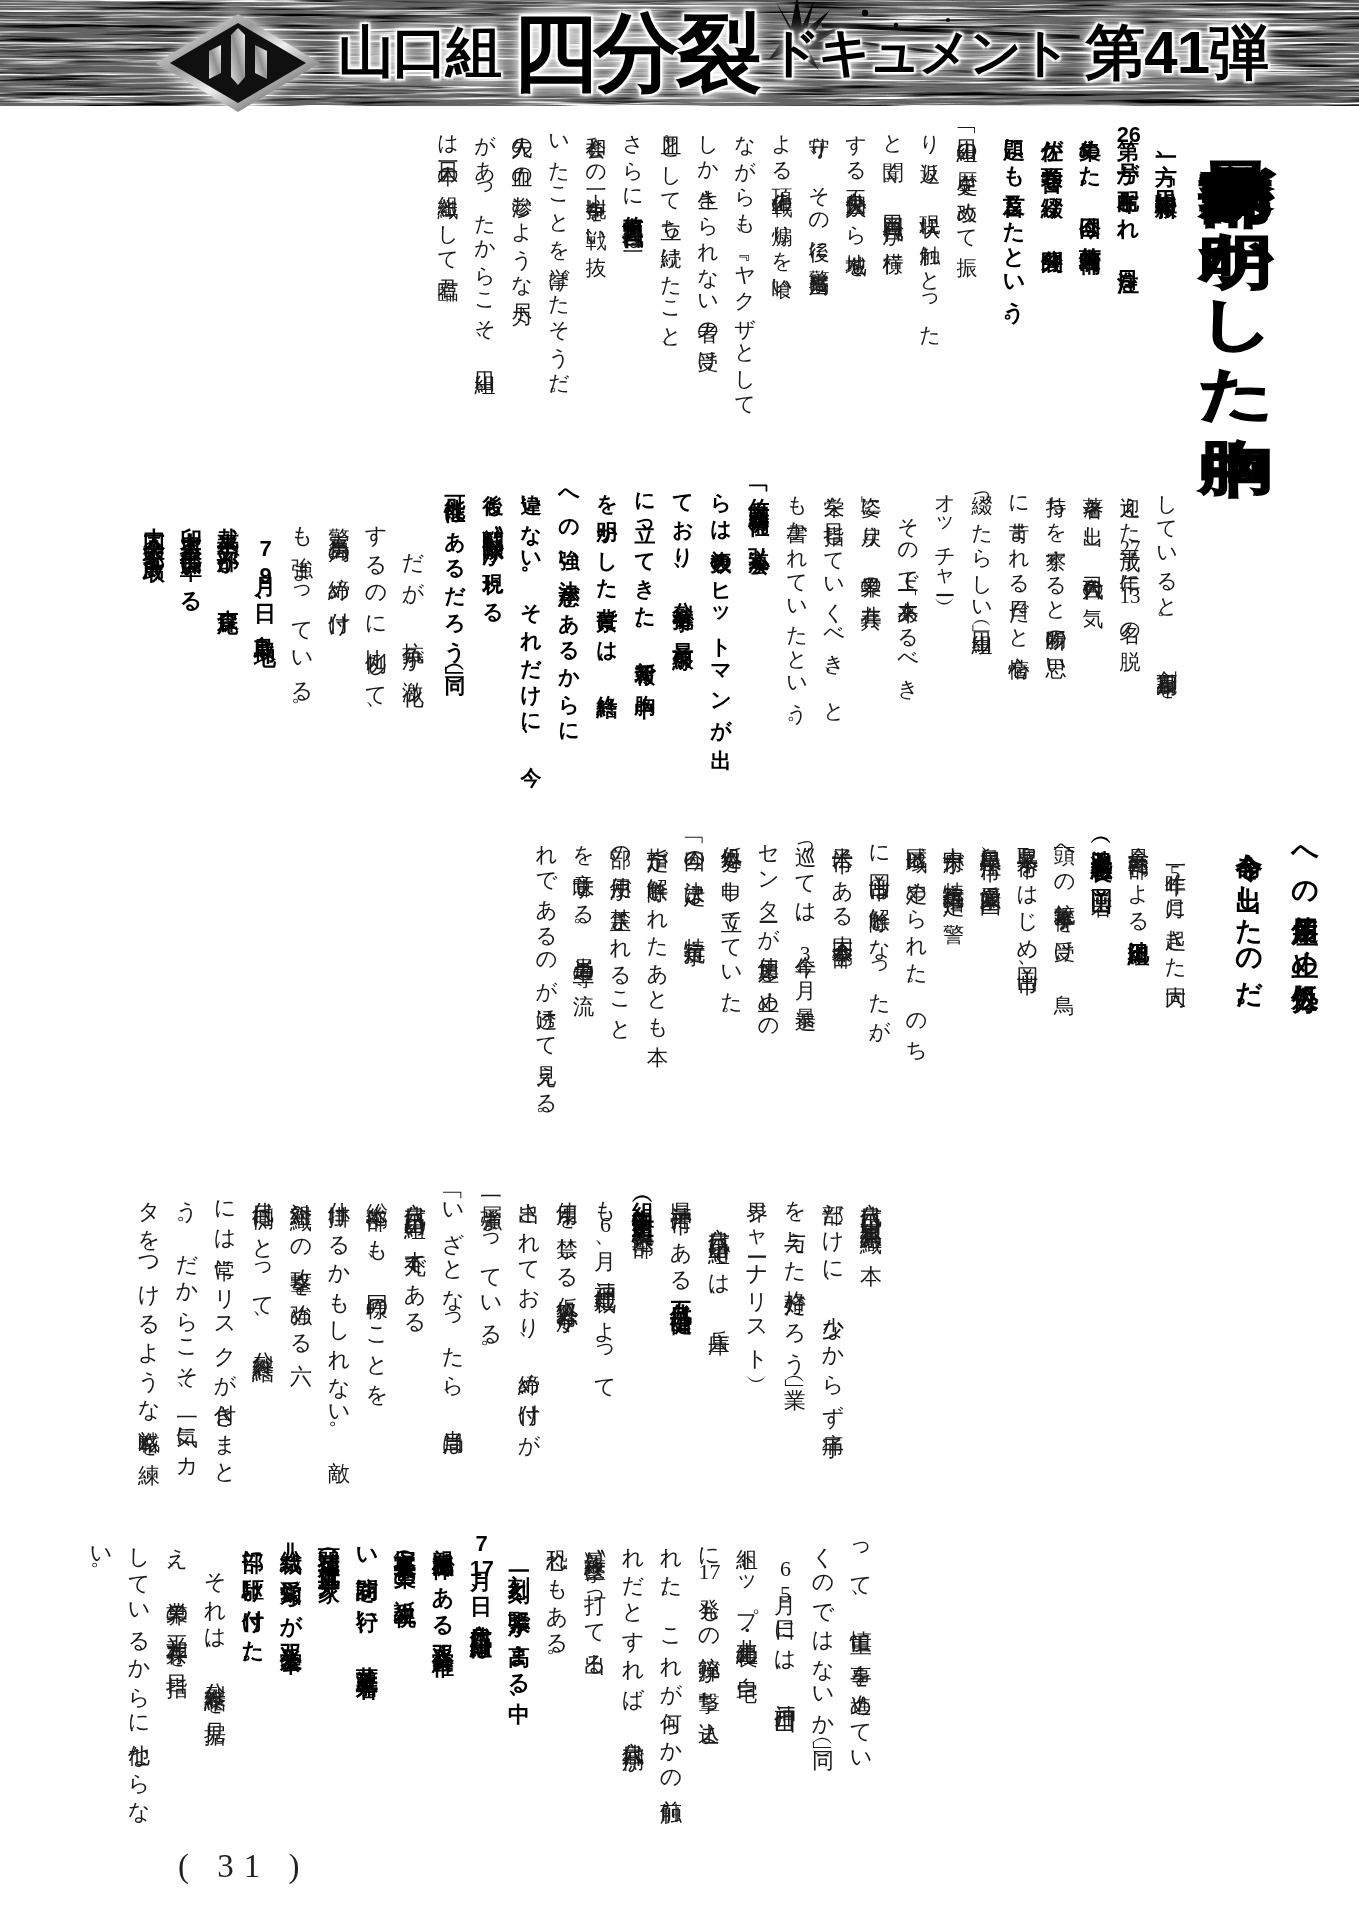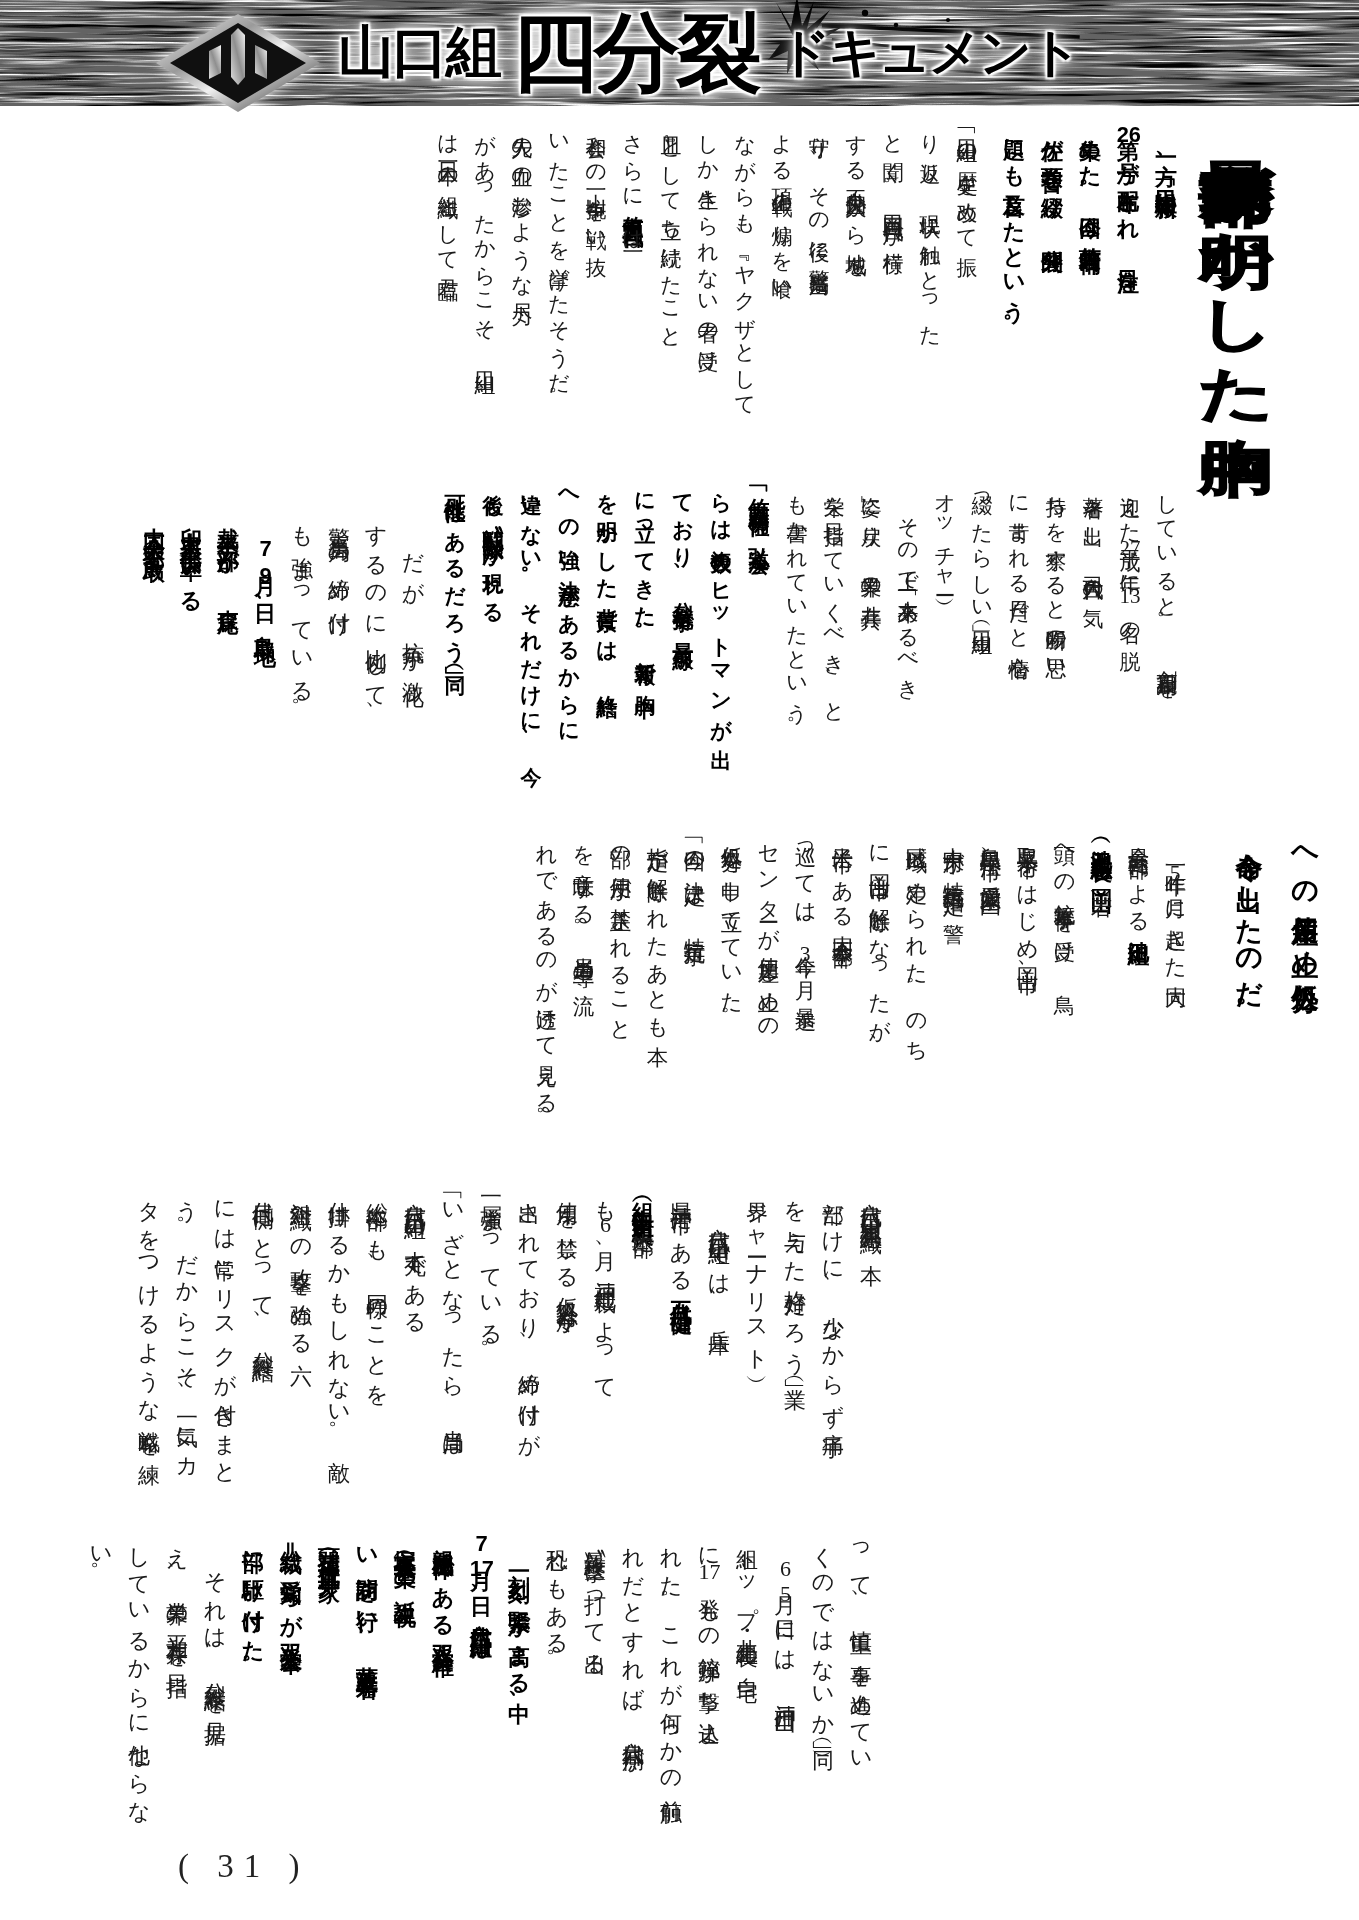--- a/index.html
+++ b/index.html
@@ -15,21 +15,21 @@
   .splat{position:absolute;left:700px;top:-4px;}
   .banner-title{
     position:absolute;left:338px;top:0;height:106px;display:flex;align-items:center;
     white-space:nowrap;color:#000;
     font-family:"Liberation Sans","DejaVu Sans",sans-serif;font-weight:900;
     text-shadow:-2px -2px 2px #fff,2px -2px 2px #fff,-2px 2px 2px #fff,2px 2px 2px #fff,
                 0 0 9px #fff,0 0 16px #fff,0 0 26px rgba(255,255,255,.9);
   }
   .bt1{font-size:56px;letter-spacing:-2px;}
   .bt2{font-size:86px;letter-spacing:-4px;margin-left:12px;}
-  .bt3{font-size:52px;letter-spacing:-3px;margin-left:20px;}
+  .bt3{font-size:52px;letter-spacing:-3px;margin-left:10px;}
   .bt4{font-size:60px;letter-spacing:-1px;margin-left:16px;}
   
   .v{
     position:absolute;writing-mode:vertical-rl;text-orientation:mixed;
     white-space:pre-line;text-align:start;
   }
   .tcy{text-combine-upright:all;}
   .run-bold{font-family:"Liberation Sans","DejaVu Sans",sans-serif;font-weight:700;color:#000;}
   .gothic{font-family:"Liberation Sans","DejaVu Sans",sans-serif;font-weight:700;color:#000;}
   
@@ -107,20 +107,21 @@
       <rect x="132" y="42" width="122" height="2.5" fill="#000" transform="rotate(7 132 42)"></rect>
       <circle cx="165" cy="17" r="3.2" fill="#000"></circle>
       <circle cx="196" cy="29" r="2.3" fill="#000"></circle>
       <circle cx="248" cy="24" r="2" fill="#000"></circle>
     </svg>
 
     <div class="banner-title">
       <span class="bt1">山口組</span>
       <span class="bt2">四分裂</span>
       <span class="bt3">ドキュメント</span>
+      <span class="bt4">第41弾</span>
     </div>
   </div>
 
   <div class="v headline gothic">最高幹部が明かした胸中</div>
 
   <div class="v lead"><span class="run-bold">　一方、「山口組新報」の
 第<span class="tcy">26</span>号が配布され、注目を
 集めた。今回は竹内若頭補
 佐が巻頭言を綴り、分裂問
 題にも言及したという。</span></div>

